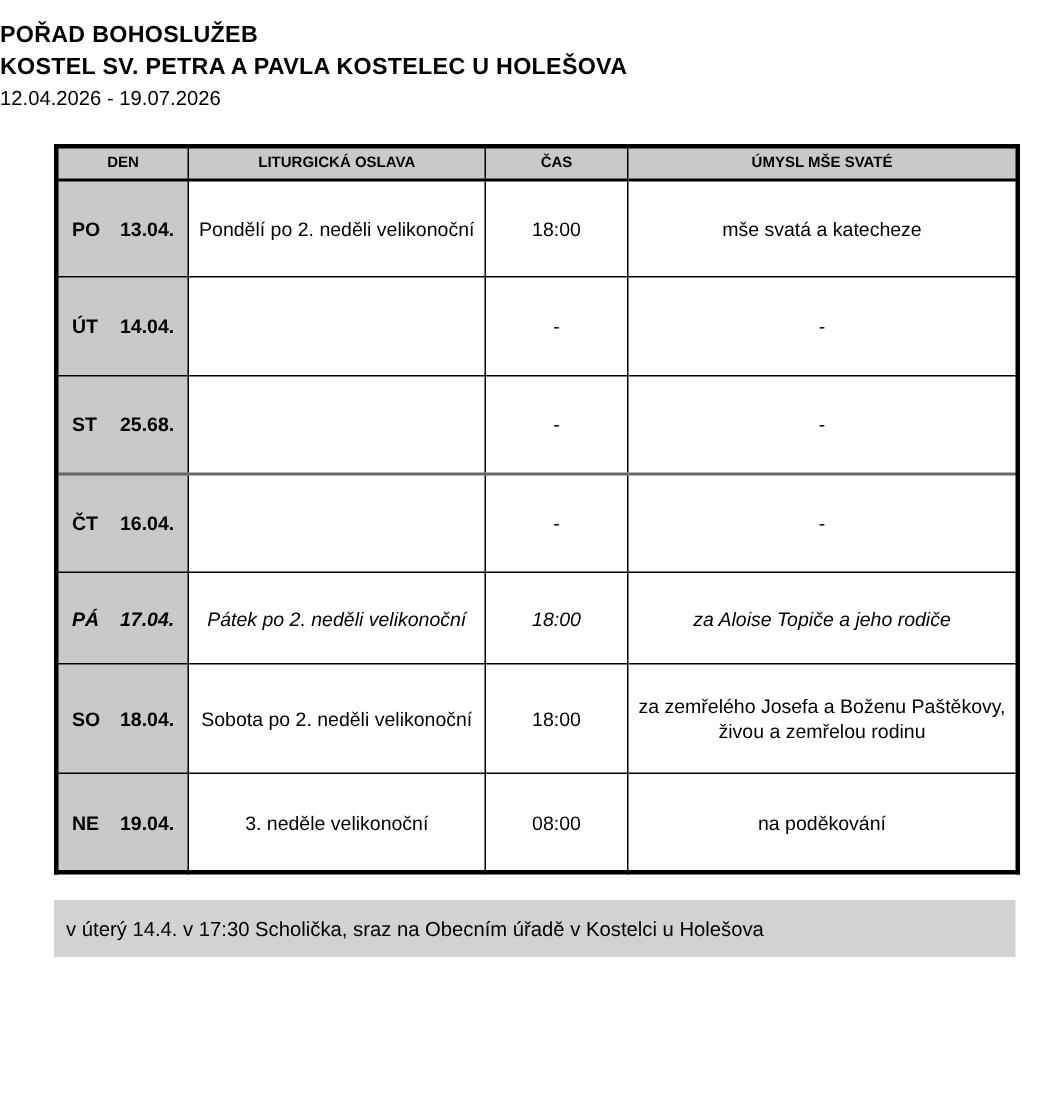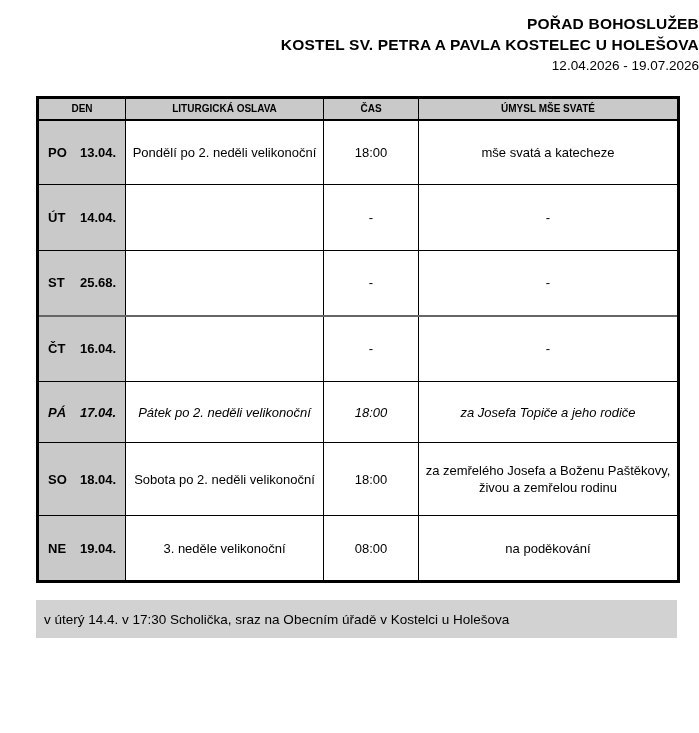--- a/index.html
+++ b/index.html
@@ -15,21 +15,21 @@
     font-family: "Liberation Sans", sans-serif;
     color: #000000;
   }
   .page {
     width: 699px;
     height: 733px;
     background: #ffffff;
     overflow: hidden;
   }
   .title-block {
-    text-align: right;
+    text-align: left;
     padding-top: 13px;
   }
   .title-line1, .title-line2 {
     font-size: 15.5px;
     font-weight: bold;
     line-height: 21px;
     letter-spacing: 0.2px;
   }
   .title-line3 {
     font-size: 13.5px;
@@ -151,21 +151,21 @@
         <td class="cel"></td>
         <td class="time">-</td>
         <td class="int">-</td>
       </tr>
       <tr class="r5">
         <td class="day">
           <span class="abbrev">PÁ</span><span class="ddate">17.04.</span>
         </td>
         <td class="cel">Pátek po 2. neděli velikonoční</td>
         <td class="time">18:00</td>
-        <td class="int">za Josefa Topiče a jeho rodiče</td>
+        <td class="int">za Aloise Topiče a jeho rodiče</td>
       </tr>
       <tr class="r6">
         <td class="day">
           <span class="abbrev">SO</span><span class="ddate">18.04.</span>
         </td>
         <td class="cel">Sobota po 2. neděli velikonoční</td>
         <td class="time">18:00</td>
         <td class="int">za zemřelého Josefa a Boženu Paštěkovy, živou a zemřelou rodinu</td>
       </tr>
       <tr class="r7">

